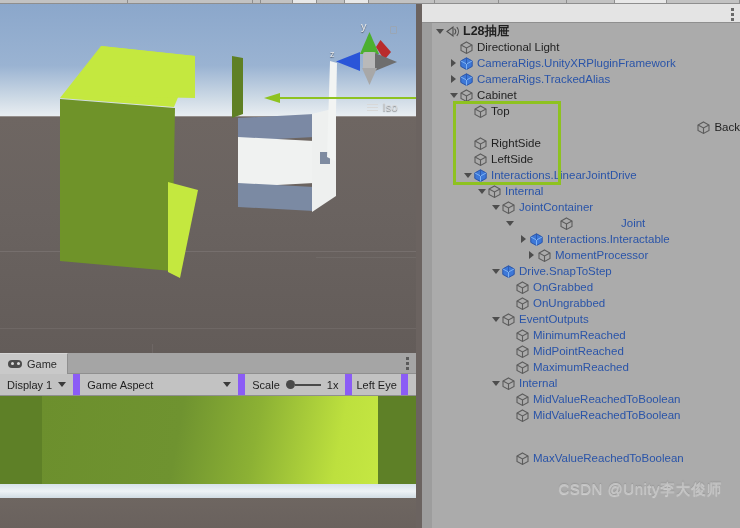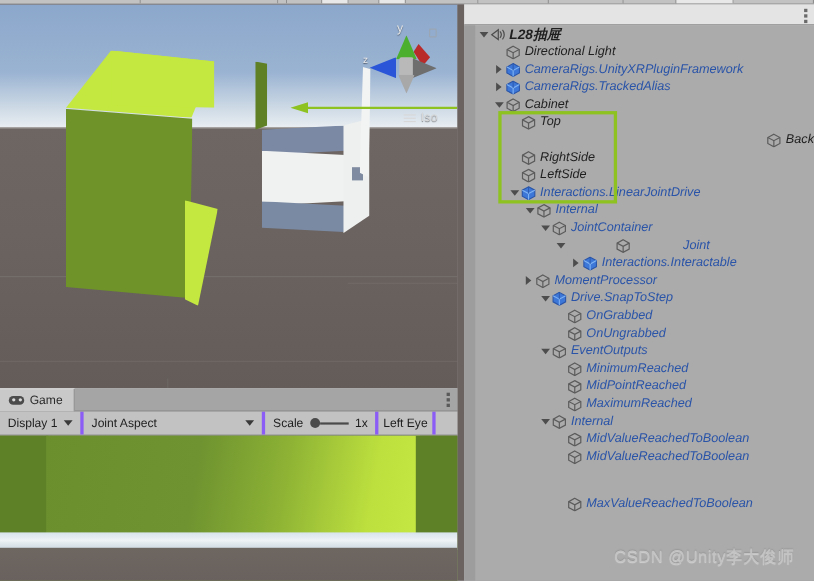--- a/index.html
+++ b/index.html
@@ -92,21 +92,21 @@
     position: absolute; right: 7px; top: 4px; width: 3px;
   }
   .tab-kebab i { display: block; width: 3px; height: 3px; background: #5a5a5a; margin-bottom: 2px; }
 
   .game-toolbar {
     height: 22px; background: #c2c2c2; display: flex; align-items: stretch;
     border-bottom: 1px solid #8f8f8f; font-size: 11px; color: #1e1e1e;
   }
   .tb-item {
     display: flex; align-items: center; padding: 0 7px; gap: 6px;
-    border-right: 3px solid #8b5cf6; white-space: nowrap;
+    border-right: 7px solid #8b5cf6; white-space: nowrap;
   }
   .caret-dn {
     width: 0; height: 0; border-left: 4px solid transparent; border-right: 4px solid transparent;
     border-top: 5px solid #3a3a3a;
   }
   .slider-wrap { display: flex; align-items: center; gap: 0; }
   .slider-knob { width: 9px; height: 9px; border-radius: 50%; background: #4a4a4a; }
   .slider-track { width: 26px; height: 2px; background: #4a4a4a; }
 
   .game-render { position: relative; width: 416px; height: 135px; overflow: hidden; background: #5e7a2b; }
@@ -125,21 +125,21 @@
     border-bottom: 1px solid #8f8f8f;
     display: flex; align-items: center;
   }
   .hier-kebab { position: absolute; right: 6px; top: 4px; width: 3px; }
   .hier-kebab i { display: block; width: 3px; height: 3px; background: #6a6a6a; margin-bottom: 2px; }
 
   .hier-sidebar {
     position: absolute; left: 0; top: 19px; width: 10px; bottom: 0;
     background: #9d9d9d;
   }
-  .hier-body { position: absolute; left: 0; top: 19px; right: 0; bottom: 0; font-style: italic; }
+  .hier-body { position: absolute; left: 0; top: 19px; right: 0; bottom: 0; }
 
   .row {
     position: relative; height: 16px; display: flex; align-items: center;
     font-size: 11.5px; white-space: nowrap;
   }
   .row .tw {
     width: 11px; flex: 0 0 11px; display: flex; align-items: center; justify-content: center;
   }
   .tw-closed {
     width: 0; height: 0; border-top: 4px solid transparent; border-bottom: 4px solid transparent;
@@ -154,21 +154,21 @@
   .lbl-blue { color: #2a54a8; }
   .lbl-bold { font-weight: bold; color: #1f1f1f; }
 
   
   .ann-box {
     position: absolute; border: 3px solid #8ec220; pointer-events: none;
   }
 
   
   .watermark {
-    position: absolute; right: 18px; bottom: 12px;
+    position: absolute; right: 18px; bottom: 29px;
     font-size: 15px; color: #c3c3c3;
     text-shadow: 0 1px 1px rgba(255,255,255,.5), 0 -1px 1px rgba(120,120,120,.4);
     letter-spacing: .5px;
   }
 </style>
 </head>
 <body>
 
 <div id="app">
 
@@ -276,21 +276,21 @@
             <i></i>
           </div>
       </div>
 
       <div class="game-toolbar">
         <div class="tb-item">
           <span>Display 1</span>
           <span class="caret-dn"></span>
         </div>
         <div class="tb-item" style="width:165px">
-          <span style="flex:1">Joint Aspect</span>
+          <span style="flex:1">Game Aspect</span>
           <span class="caret-dn"></span>
         </div>
         <div class="tb-item">
           <span>Scale</span>
           <span class="slider-wrap">
             <span class="slider-knob"></span>
             <span class="slider-track"></span>
           </span>
           <span>1x</span>
         </div>
@@ -465,21 +465,21 @@
             <span class="tw-closed"></span>
           </span>
           <span class="ico"><svg width="15" height="13" viewBox="0 0 15 13">
               <path d="M7.5 0.8 L13.2 3.9 L13.2 9.4 L7.5 12.5 L1.8 9.4 L1.8 3.9 Z" fill="#3d78d8" stroke="#2a55a8" stroke-width="1"></path>
               <path d="M1.8 3.9 L7.5 7 L13.2 3.9" fill="none" stroke="#7fb2f2" stroke-width="1"></path>
               <path d="M7.5 7 L7.5 12.5" fill="none" stroke="#7fb2f2" stroke-width="1"></path>
               <path d="M7.5 0.8 L7.5 7" fill="none" stroke="#2a55a8" stroke-width=".8"></path>
             </svg></span>
           <span class="lbl-blue">Interactions.Interactable</span>
         </div>
-        <div class="row" style="padding-left: 53px;">
+        <div class="row" style="padding-left: 104px;">
           <span class="tw">
             <span class="tw-closed"></span>
           </span>
           <span class="ico"><svg width="15" height="13" viewBox="0 0 15 13">
               <path d="M7.5 1 L13 4 L13 9.4 L7.5 12.4 L2 9.4 L2 4 Z" fill="#ababab" stroke="#5c5c5c" stroke-width="1.1"></path>
               <path d="M2 4 L7.5 6.9 L13 4" fill="none" stroke="#5c5c5c" stroke-width="1.1"></path>
               <path d="M7.5 6.9 L7.5 12.4" fill="none" stroke="#5c5c5c" stroke-width="1.1"></path>
             </svg></span>
           <span class="lbl-blue">MomentProcessor</span>
         </div>

